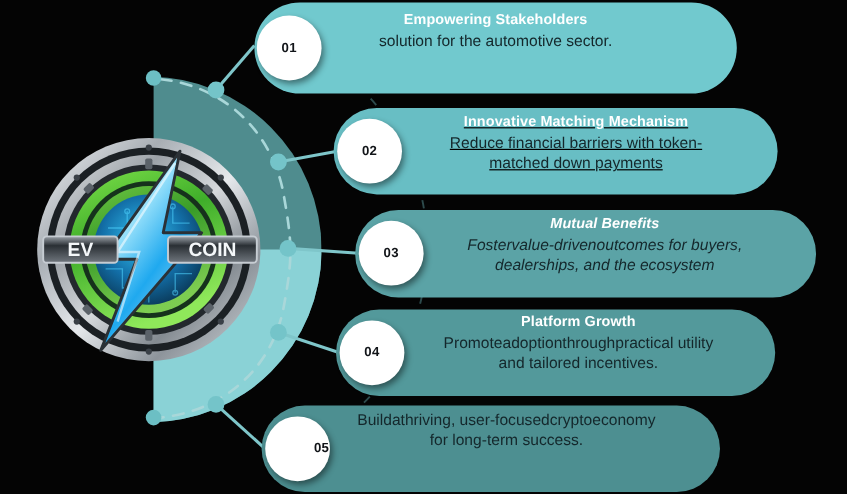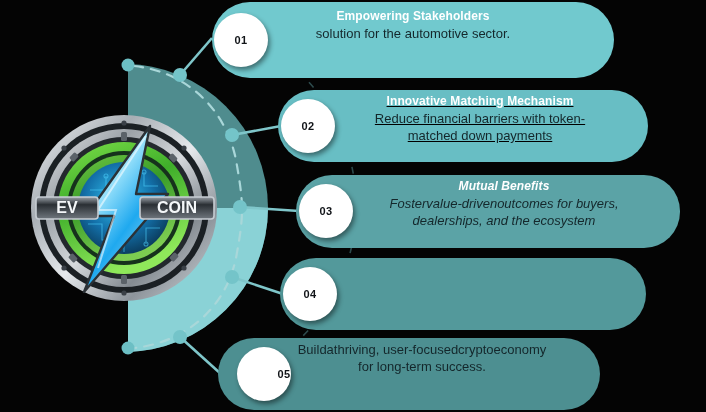--- a/index.html
+++ b/index.html
@@ -91,21 +91,21 @@
     display: flex;
     align-items: center;
     justify-content: center;
     box-shadow: 2px 3px 5px rgba(0,0,0,0.45);
     letter-spacing: 0.3px;
   }
   .b1 { left: 214px; top: 13px;  }
   .b2 { left: 281px; top: 99px;  }
   .b3 { left: 299px; top: 184px; }
   .b4 { left: 283px; top: 267px; }
-  .b5 { left: 237px; top: 347px; padding-left: 40px; }
+  .b5 { left: 221px; top: 347px; padding-left: 40px; }
 </style>
 </head>
 <body>
 
 <div id="stage">
 
   <svg id="bg-svg" viewBox="0 0 706 412">
     <defs>
       <clipPath id="halfdisc-clip">
         <rect x="128" y="60" width="140" height="300"></rect>
@@ -246,20 +246,25 @@
     <span class="card-body">Reduce financial barriers with token-</span>
     <span class="card-body">matched down payments</span>
   </div>
 
   <div class="card-text t3">
     <span class="card-title">Mutual Benefits</span>
     <span class="card-body">Fostervalue-drivenoutcomes for buyers,</span>
     <span class="card-body">dealerships, and the ecosystem</span>
   </div>
 
+  <div class="card-text t4">
+    <span class="card-title">Platform Growth</span>
+    <span class="card-body">Promoteadoptionthroughpractical utility</span>
+    <span class="card-body">and tailored incentives.</span>
+  </div>
 
   <div class="card-text t5">
     <span class="card-body">Buildathriving, user-focusedcryptoeconomy</span>
     <span class="card-body">for long-term success.</span>
   </div>
 
   <div class="badge b1">01</div>
   <div class="badge b2">02</div>
   <div class="badge b3">03</div>
   <div class="badge b4">04</div>

